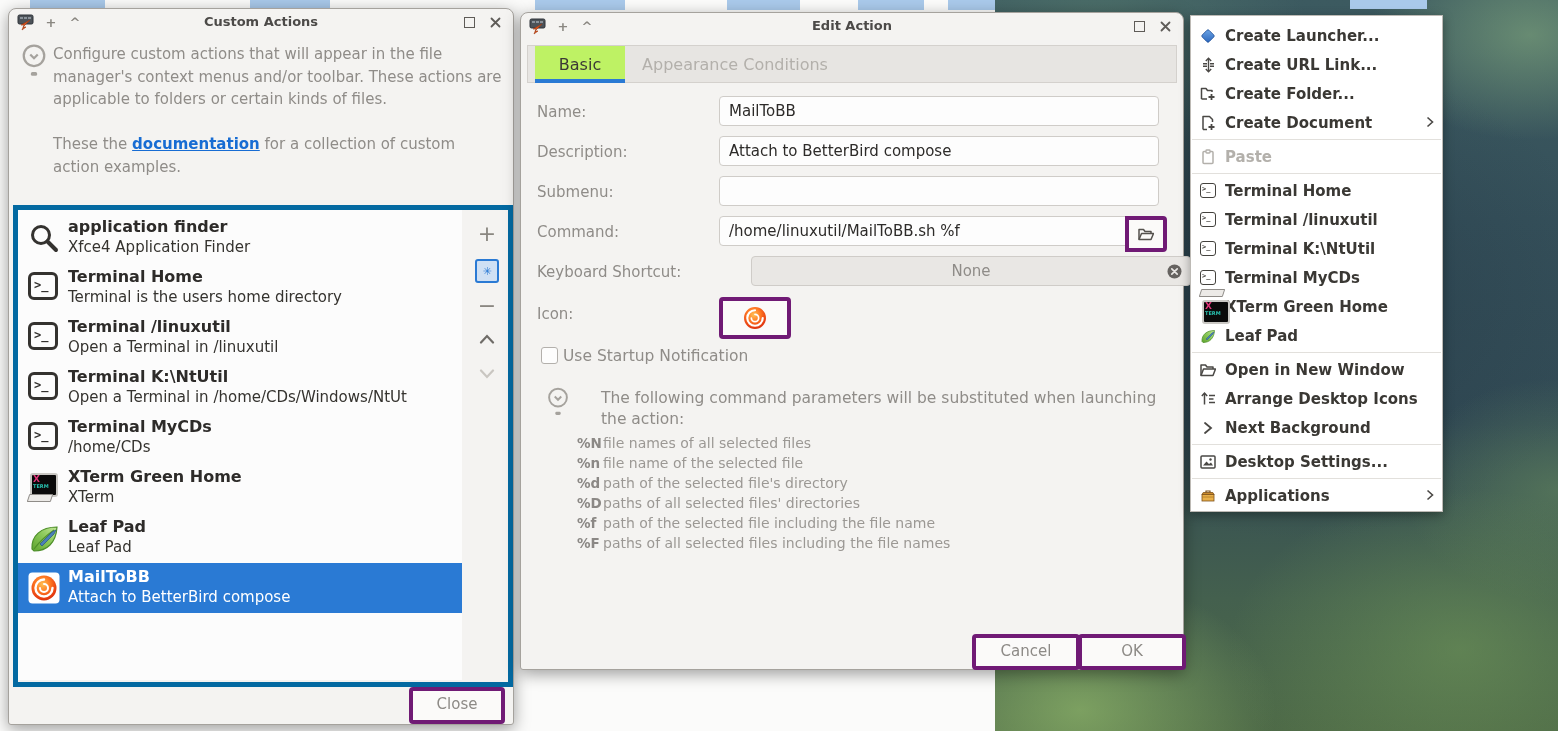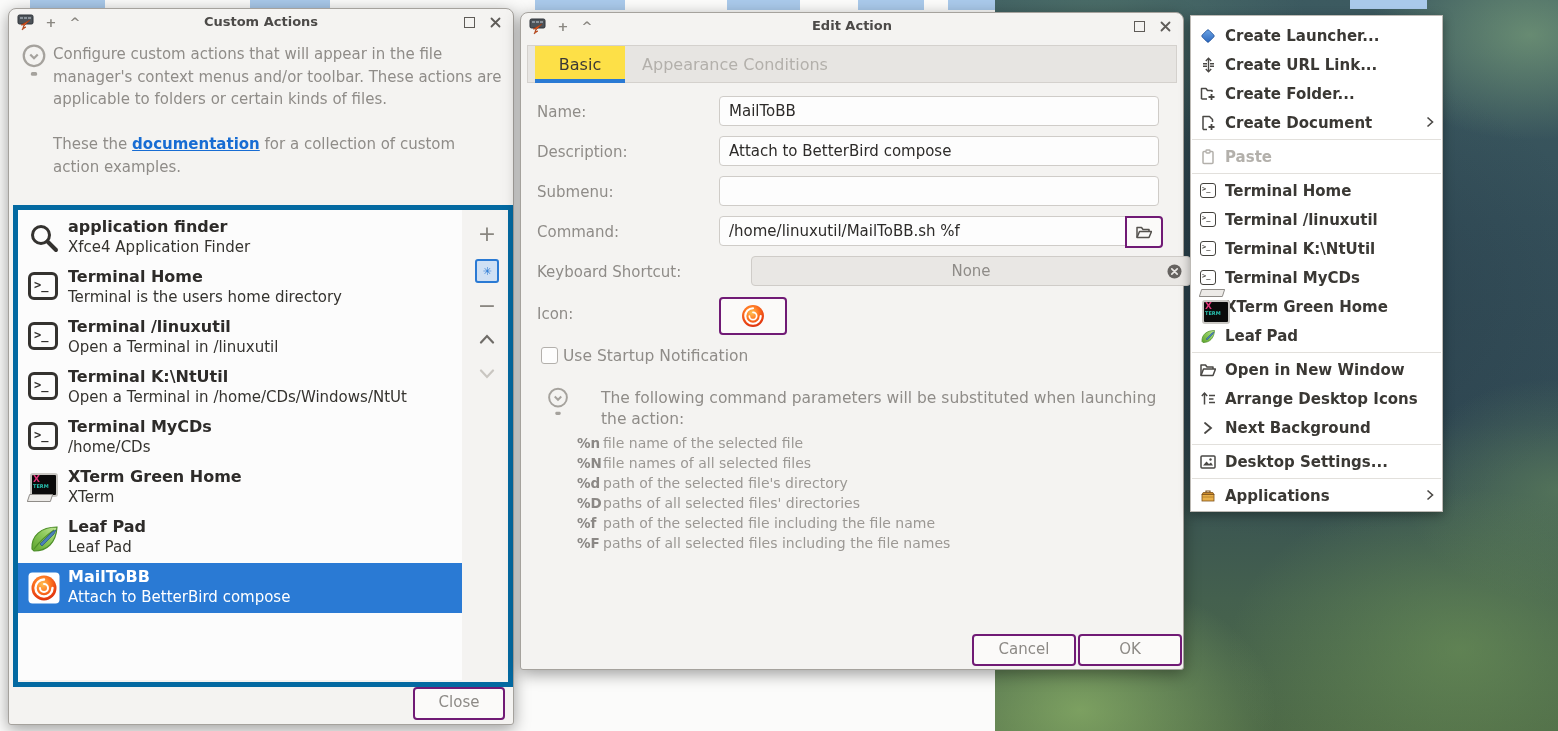--- a/index.html
+++ b/index.html
@@ -27,21 +27,21 @@
     font-size:13px;font-weight:bold;color:#4c4a48;}
   .tb-btn{position:absolute;top:3px;width:20px;height:20px;display:flex;
     align-items:center;justify-content:center;color:#8a8781;cursor:default;}
   .tb-glyph{font-size:13px;font-weight:bold;line-height:1;}
   .maxbox{width:9px;height:9px;border:1.6px solid #5e5b57;}
   .xglyph{stroke:#5e5b57;stroke-width:1.8;stroke-linecap:round;}
 
   .appicon{position:absolute;left:8px;top:4px;width:18px;height:18px;}
 
   
-  .btn{position:absolute;background:#fbfaf9;border:2px solid #701a75;border-radius:4px;
+  .btn{position:absolute;background:#fbfaf9;border:4px solid #701a75;border-radius:4px;
     color:#8d8a86;font-size:15px;text-align:center;line-height:27px;}
   .field{position:absolute;height:30px;background:#fdfdfd;border:1px solid #cfccc8;
     border-radius:4px;font-size:15px;color:#2d2b29;padding:0 9px;
     font-family:"DejaVu Sans","Liberation Sans",sans-serif;box-sizing:border-box;}
   .label{position:absolute;font-size:15px;color:#8f8c88;}
 
   
   .listframe{position:absolute;left:4px;top:196px;width:490px;height:472px;
     border:5px solid #0369a1;background:#f4f3f1;}
   .listwhite{position:absolute;left:0;top:0;width:444px;height:470px;background:#fcfcfc;overflow:hidden;}
@@ -71,21 +71,21 @@
   .xterm .x{position:absolute;left:5px;top:3px;font-size:9px;font-weight:bold;color:#e0357a;line-height:1;}
   .xterm .t{position:absolute;left:5px;top:12px;font-size:5px;font-weight:bold;color:#29c2b0;line-height:1;}
   .xterm .kb{position:absolute;left:0;bottom:2px;width:22px;height:6px;background:#eceae7;
     border:1px solid #8f8c88;border-radius:1px;transform:skewX(-18deg);}
   .mini{transform:scale(0.5);transform-origin:0 0;}
 
   
   .tabs{position:absolute;left:6px;right:6px;top:32px;height:38px;background:#e7e5e2;
     border:1px solid #d4d1cd;box-sizing:border-box;}
   .tab{position:absolute;top:0;height:37px;font-size:16px;line-height:37px;text-align:center;}
-  .tab.active{color:#3b3936;border-bottom:4px solid #2a7ad4;box-sizing:border-box;background:#fde047;}
+  .tab.active{color:#3b3936;border-bottom:4px solid #2a7ad4;box-sizing:border-box;background:#bef264;}
   .tab.inactive{color:#b3b0ab;}
   .param-code{display:inline-block;width:26px;font-size:13.5px;font-weight:bold;color:#8b8885;}
   .param-desc{font-size:14px;color:#9b9894;}
   .chk{position:absolute;width:15px;height:15px;border:1px solid #b3b0ac;border-radius:3px;background:#fdfdfd;}
 
   
   .menu{position:absolute;left:1190px;top:15px;width:253px;height:497px;background:#ffffff;
     border:1px solid #bdbab5;box-shadow:0 3px 10px rgba(0,0,0,.35);box-sizing:border-box;
     padding-top:5px;overflow:hidden;}
   .menu-item{position:relative;height:29px;display:flex;align-items:center;padding:0 8px;}
@@ -345,22 +345,22 @@
     <div class="label" style="left:42px;top:334px;font-size:15.5px;">Use Startup Notification</div>
 
     <svg style="position:absolute;left:24px;top:372px;" width="26" height="36" viewBox="0 0 24 32">
       <circle class="bulb-svg" cx="12" cy="11" r="8.2"></circle>
       <path class="bulb-svg" d="M9 10 L12 13 L15 10" stroke-width="1.4"></path>
       <rect x="9.5" y="24" width="5" height="3" rx="1.2" fill="#a5a29d"></rect>
     </svg>
     <div class="label" style="left:56px;top:375px;width:562px;font-size:15.5px;line-height:21px;margin-left:24px;">The following command parameters will be substituted when launching the action:</div>
 
     <div style="position:absolute;left:56px;top:420px;line-height:20px;">
+      <div><span class="param-code">%N</span><span class="param-desc">file names of all selected files</span></div>
       <div><span class="param-code">%n</span><span class="param-desc">file name of the selected file</span></div>
-      <div><span class="param-code">%N</span><span class="param-desc">file names of all selected files</span></div>
       <div><span class="param-code">%d</span><span class="param-desc">path of the selected file's directory</span></div>
       <div><span class="param-code">%D</span><span class="param-desc">paths of all selected files' directories</span></div>
       <div><span class="param-code">%f</span><span class="param-desc">path of the selected file including the file name</span></div>
       <div><span class="param-code">%F</span><span class="param-desc">paths of all selected files including the file names</span></div>
     </div>
 
     <div class="btn" style="left:451px;top:621px;width:100px;height:28px;">Cancel</div>
     <div class="btn" style="left:557px;top:621px;width:100px;height:28px;">OK</div>
   </div>
 

